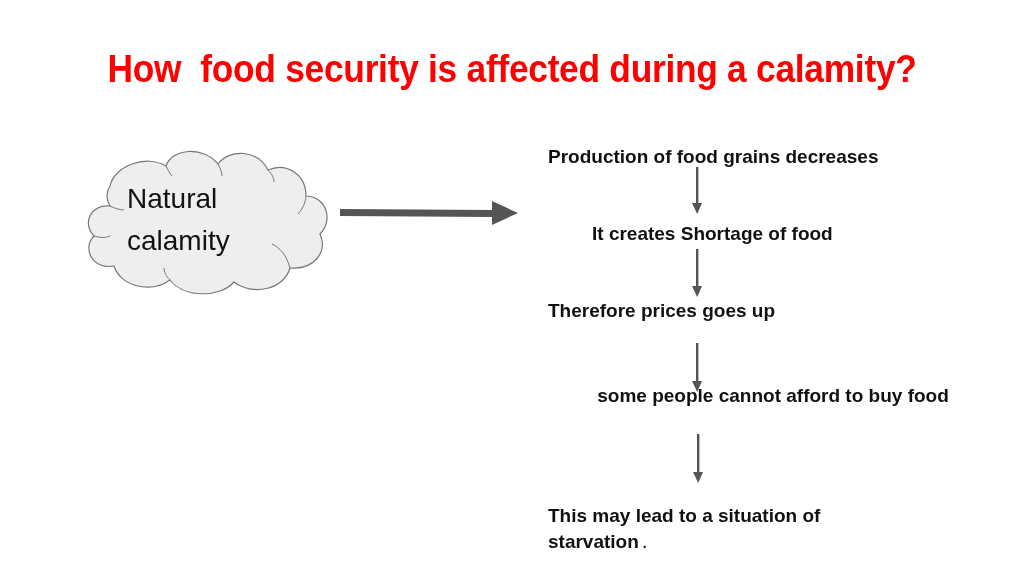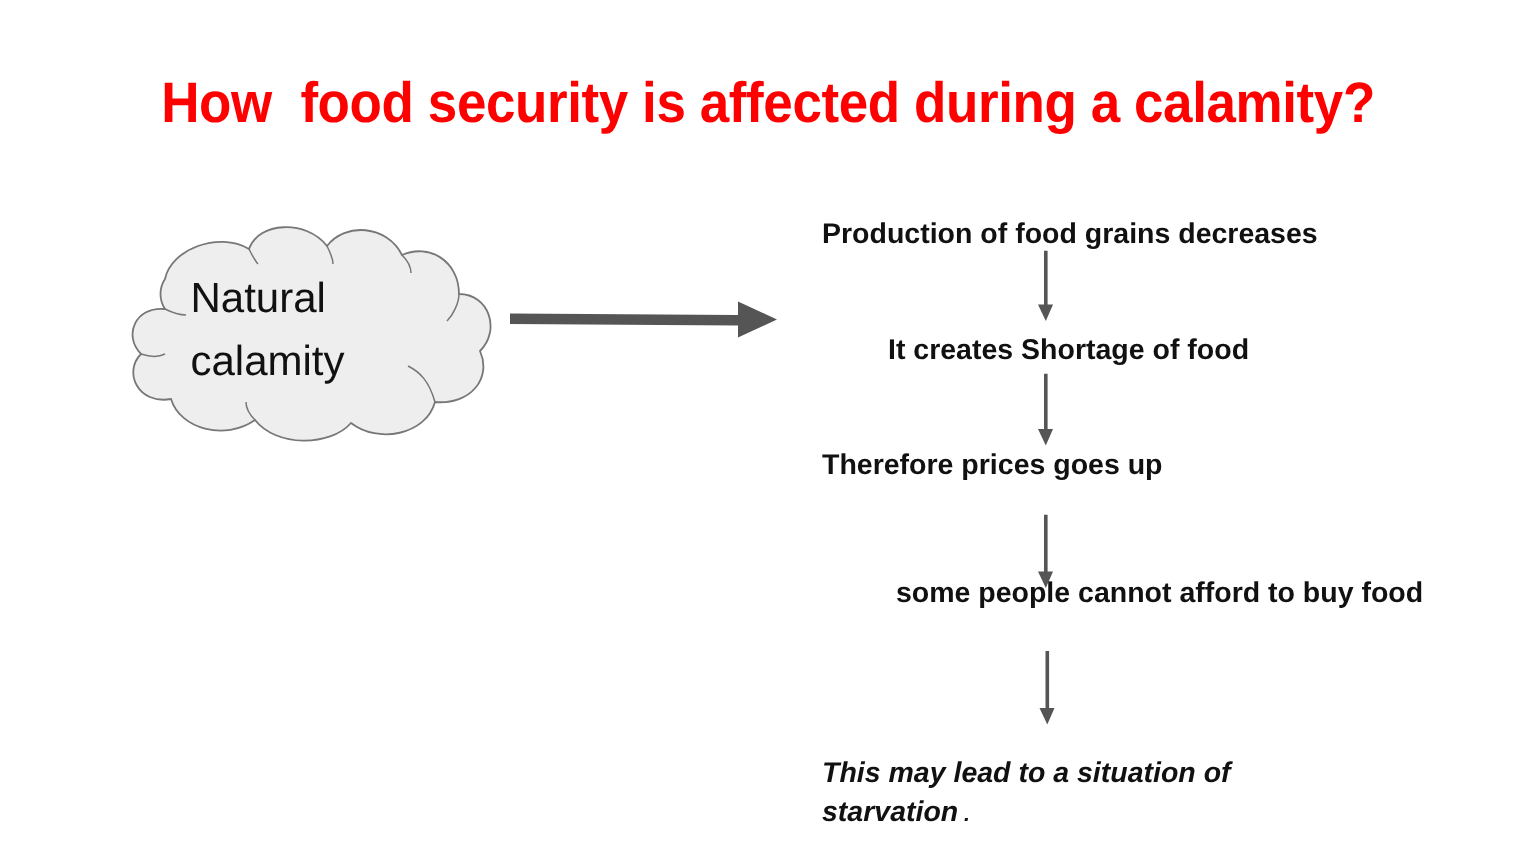--- a/index.html
+++ b/index.html
@@ -17,21 +17,21 @@
     .cloud { position: absolute; left: 80px; top: 144px; width: 252px; height: 154px; }
     .cloud-text {
       position: absolute; left: 127px; top: 178px;
       font-size: 28px; line-height: 42px; color: #111111;
     }
     .big-arrow { position: absolute; left: 338px; top: 198px; width: 182px; height: 30px; }
     .step {
       position: absolute; font-weight: bold; font-size: 19px; color: #111111;
       white-space: nowrap;
     }
-    .step.wrap { white-space: normal; width: 340px; line-height: 26px; font-style: italic; }
+    .step.wrap { white-space: normal; width: 340px; line-height: 26px; }
     .dot { font-size: 14px; }
     .v-arrow { position: absolute; width: 12px; }
   </style>
 </head>
 <body>
 
 <div>
 
   <div class="title">How  food security is affected during a calamity?</div>
 

